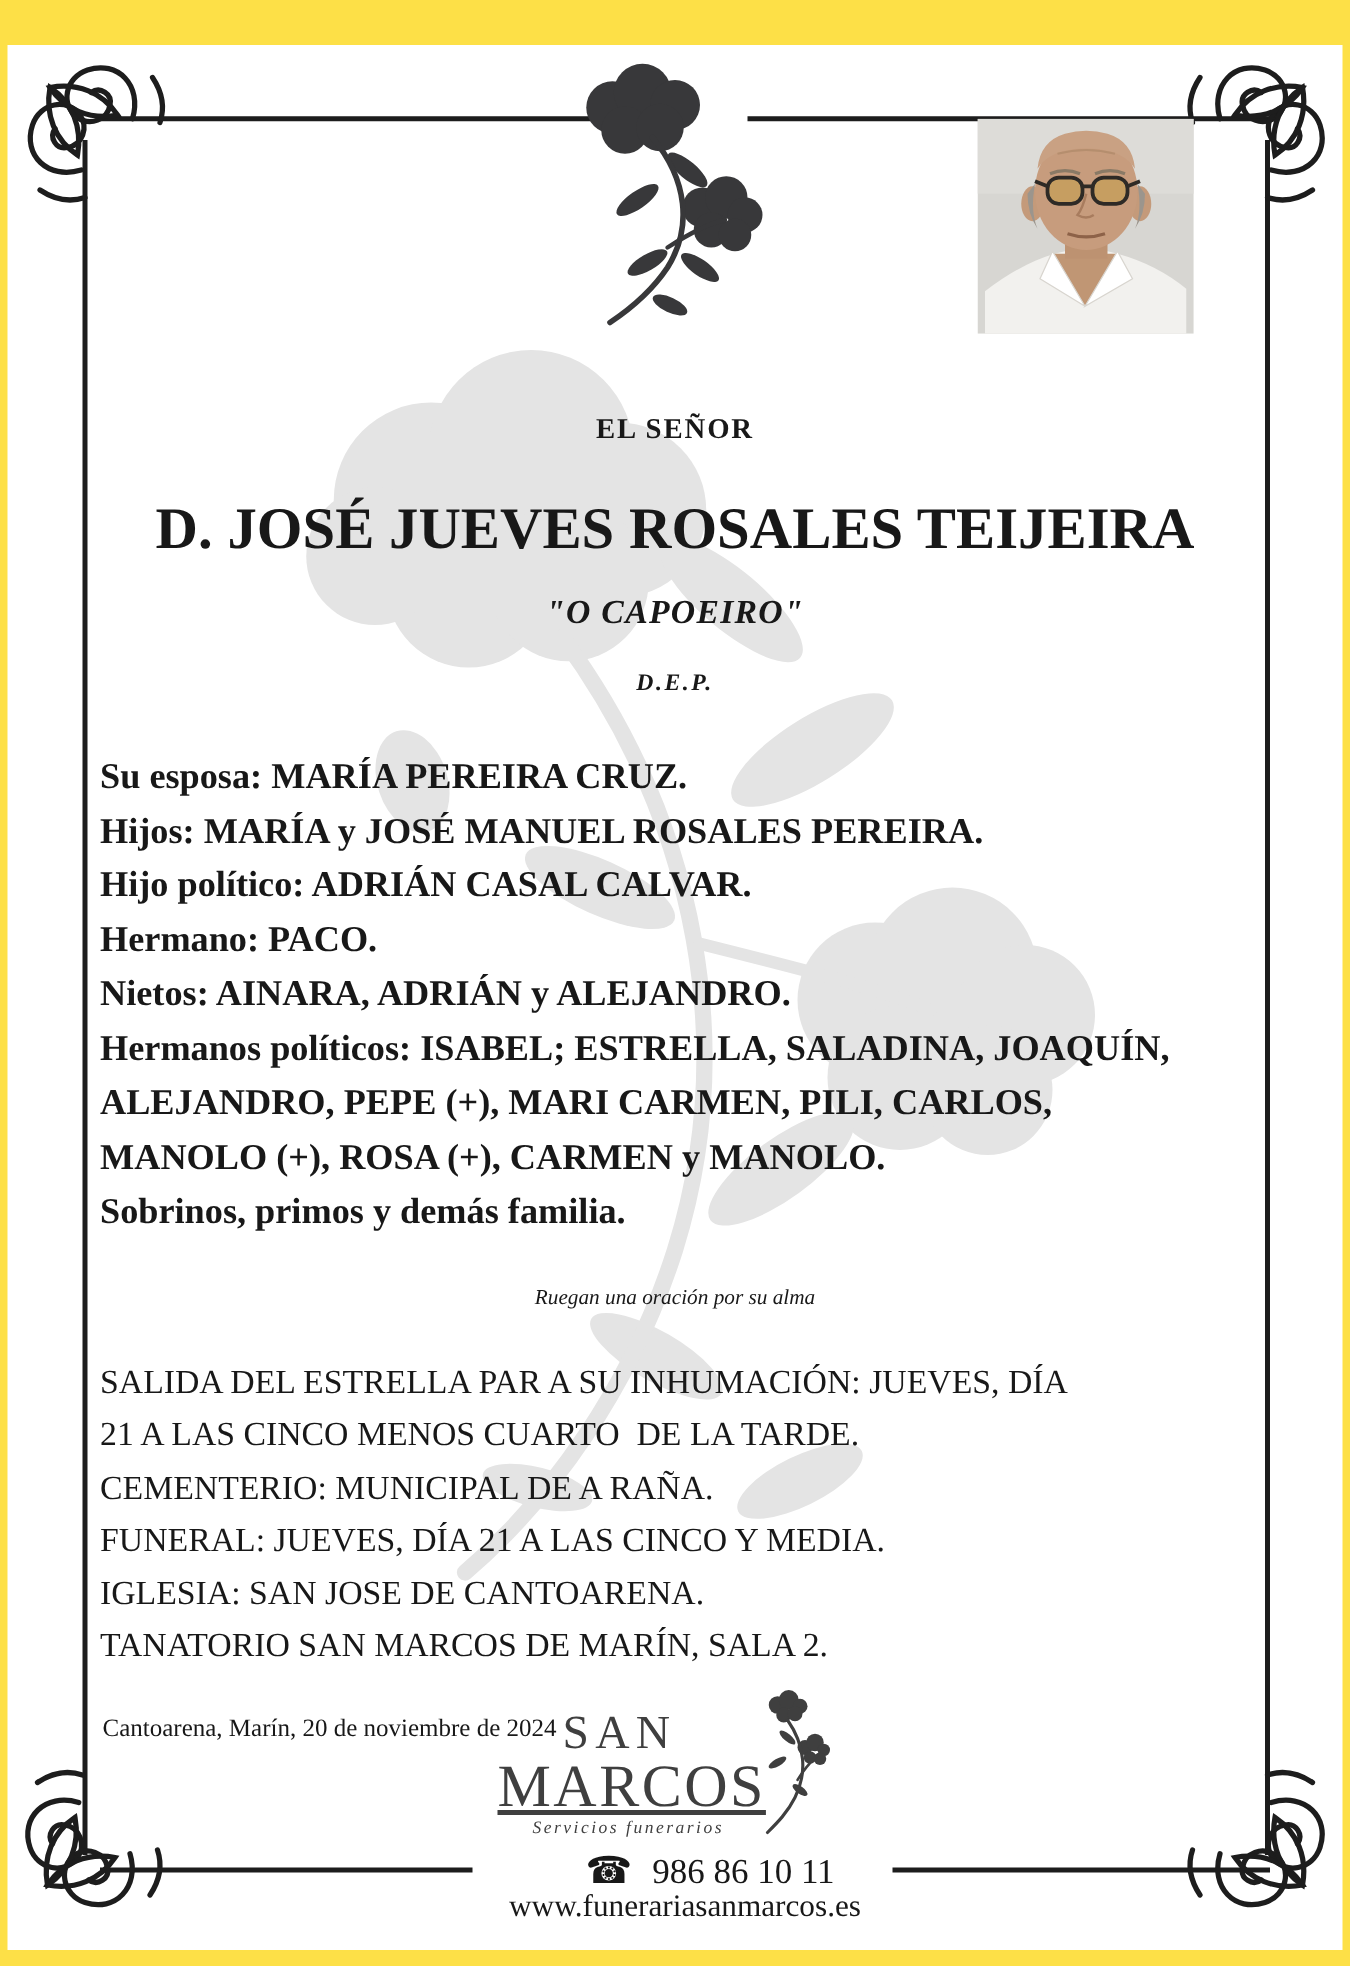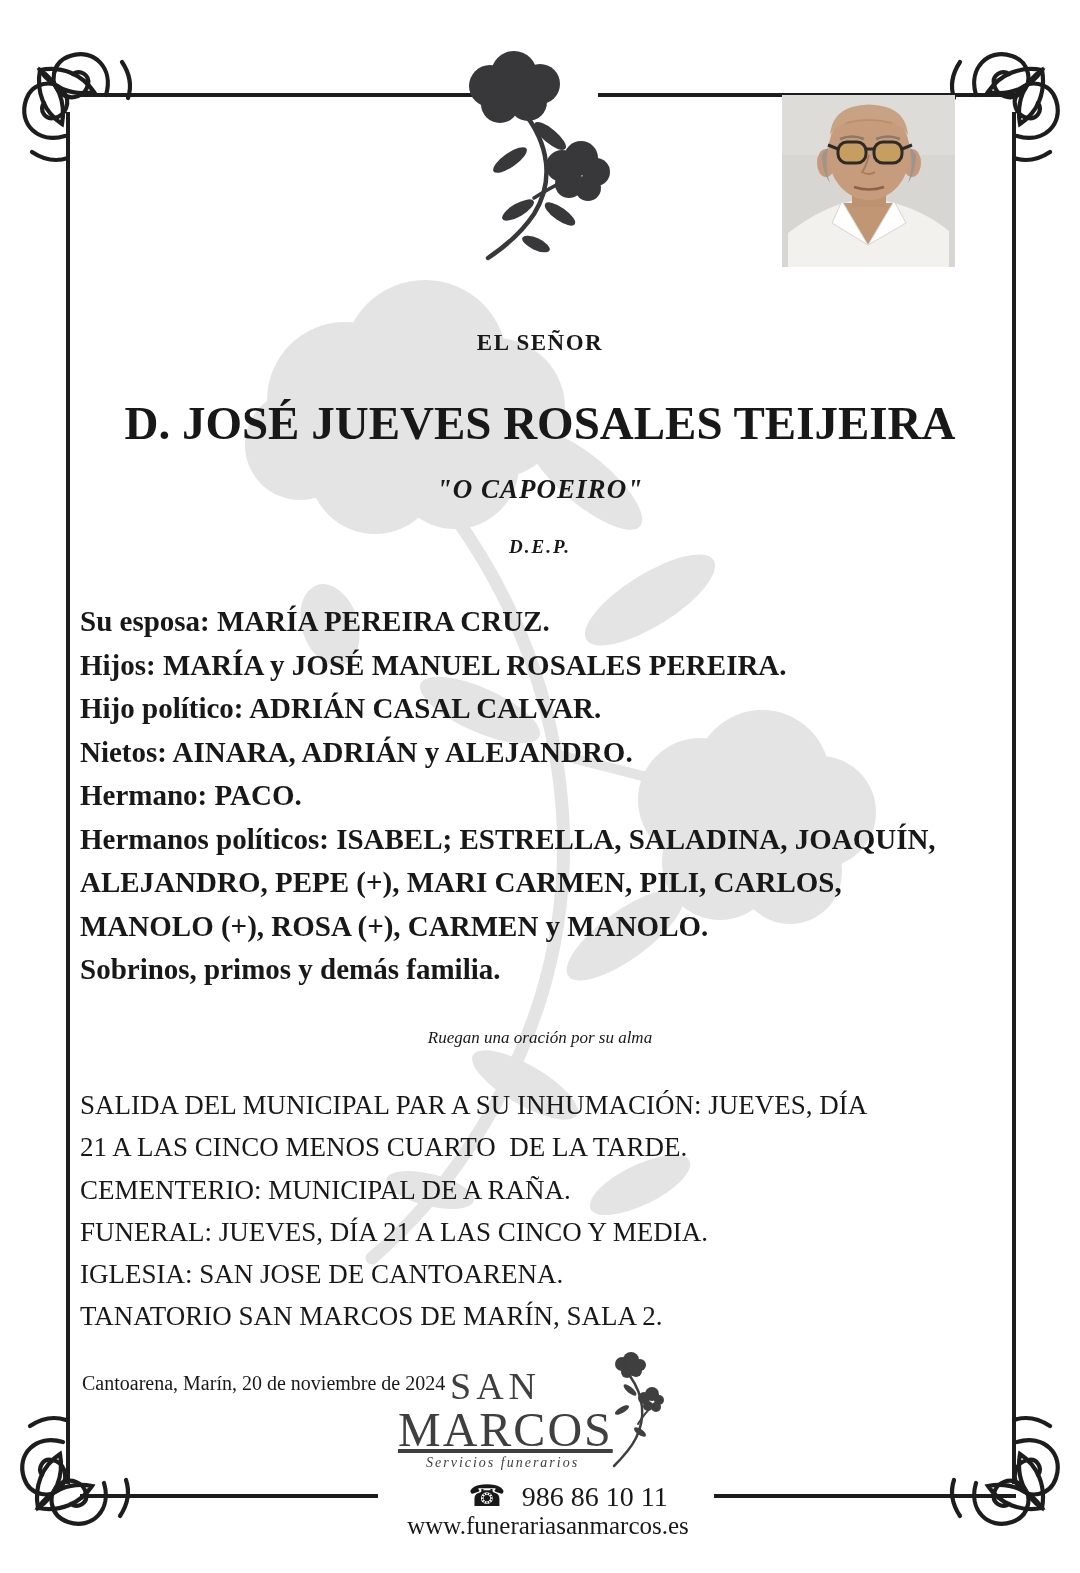--- a/index.html
+++ b/index.html
@@ -1,16 +1,16 @@
 <!DOCTYPE html>
 <html><head>
 <meta charset="utf-8">
 <style>
   html,body{margin:0;padding:0;background:#e9e9e9;}
-  #page{position:relative;width:1080px;height:1573px;background:#ffffff;overflow:hidden;
+  #page{position:relative;width:1080px;height:1573px;background:#fde047;overflow:hidden;
         font-family:"Liberation Serif","DejaVu Serif",serif;color:#181818;}
   .abs{position:absolute;}
   #card{left:6px;top:36px;width:1068px;height:1524px;background:#ffffff;z-index:0;}
   
   #watermark{left:0;top:0;z-index:1;}
   
   .bline{background:#1d1d1d;z-index:2;}
   
   .corner{width:140px;height:140px;z-index:3;}
   .corner svg{display:block;}
@@ -182,32 +182,32 @@
 
   <div id="pretitle" class="abs ctext">EL SEÑOR</div>
   <div id="deceased-name" class="abs ctext">D. JOSÉ JUEVES ROSALES TEIJEIRA</div>
   <div id="alias" class="abs ctext">"O CAPOEIRO"</div>
   <div id="dep" class="abs ctext">D.E.P.</div>
 
   <div id="family" class="abs">
     <div class="ln">Su esposa: MARÍA PEREIRA CRUZ.</div>
     <div class="ln">Hijos: MARÍA y JOSÉ MANUEL ROSALES PEREIRA.</div>
     <div class="ln">Hijo político: ADRIÁN CASAL CALVAR.</div>
+    <div class="ln">Hermano: PACO.</div>
     <div class="ln">Nietos: AINARA, ADRIÁN y ALEJANDRO.</div>
-    <div class="ln">Hermano: PACO.</div>
     <div class="ln">Hermanos políticos: ISABEL; ESTRELLA, SALADINA, JOAQUÍN,</div>
     <div class="ln">ALEJANDRO, PEPE (+), MARI CARMEN, PILI, CARLOS,</div>
     <div class="ln">MANOLO (+), ROSA (+), CARMEN y MANOLO.</div>
     <div class="ln">Sobrinos, primos y demás familia.</div>
   </div>
 
   <div id="prayer" class="abs ctext">Ruegan una oración por su alma</div>
 
   <div id="service" class="abs">
-    <div class="ln">SALIDA DEL MUNICIPAL PAR A SU INHUMACIÓN: JUEVES, DÍA</div>
+    <div class="ln">SALIDA DEL ESTRELLA PAR A SU INHUMACIÓN: JUEVES, DÍA</div>
     <div class="ln">21 A LAS CINCO MENOS CUARTO  DE LA TARDE.</div>
     <div class="ln">CEMENTERIO: MUNICIPAL DE A RAÑA.</div>
     <div class="ln">FUNERAL: JUEVES, DÍA 21 A LAS CINCO Y MEDIA.</div>
     <div class="ln">IGLESIA: SAN JOSE DE CANTOARENA.</div>
     <div class="ln">TANATORIO SAN MARCOS DE MARÍN, SALA 2.</div>
   </div>
 
   <div id="dateline" class="abs">Cantoarena, Marín, 20 de noviembre de 2024</div>
 
   <div id="brand" class="abs">

